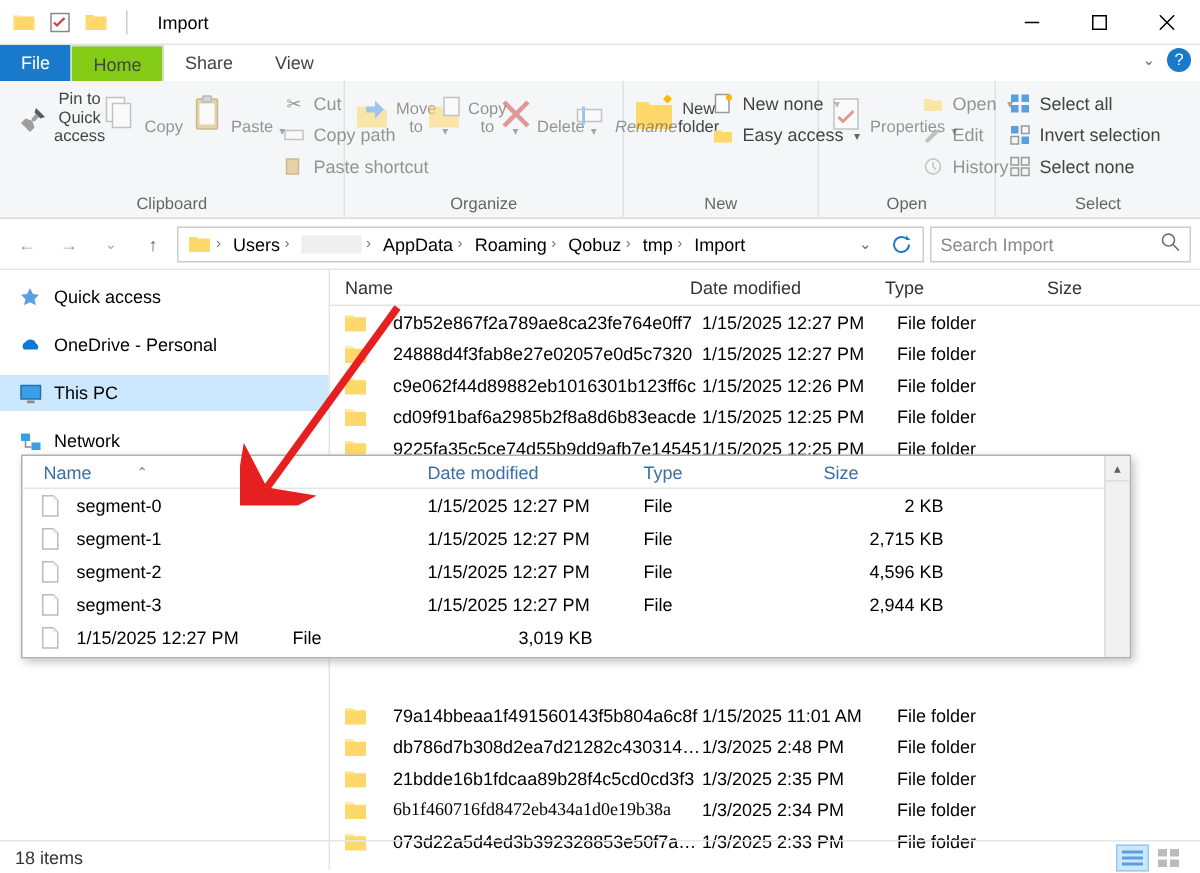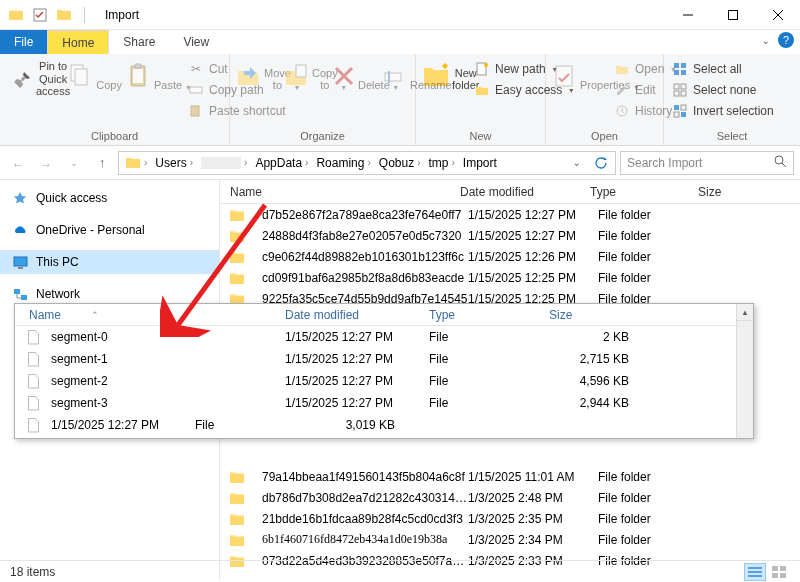--- a/index.html
+++ b/index.html
@@ -11,21 +11,21 @@
 .tb-icon { width: 16px; height: 16px; display: inline-flex; align-items: center; justify-content: center; }
 .title-sep { width: 1px; height: 16px; background: #ccc; margin: 0 4px; }
 .title-txt { margin-left: 8px; color: #000; }
 .win-controls { margin-left: auto; display: flex; }
 .win-btn { width: 45px; height: 30px; display: flex; align-items: center; justify-content: center; color: #000; }
 
 
 .menutabs { height: 24px; display: flex; align-items: stretch; background: #fff; position: relative; }
 .menutab { padding: 0 14px; display: flex; align-items: center; color: #444; cursor: default; }
 .menutab.file { background: #1979ca; color: #fff; }
-.menutab.active { border: 1px solid #dadada; border-bottom: none; background: #fde047; }
+.menutab.active { border: 1px solid #dadada; border-bottom: none; background: #84cc16; }
 .help-right { position: absolute; right: 6px; top: 2px; display: flex; align-items: center; gap: 8px; }
 .help-circle { width: 16px; height: 16px; border-radius: 50%; background: #1979ca; color: #fff; display: flex; align-items: center; justify-content: center; font-size: 11px; }
 
 
 .ribbon { height: 92px; background: #f5f6f7; border-bottom: 1px solid #dadada; display: flex; }
 .rgroup { border-right: 1px solid #e1e1e1; display: flex; flex-direction: column; }
 .rgroup-body { flex: 1; display: flex; align-items: flex-start; padding: 4px 6px 0 6px; gap: 4px; }
 .rgroup-label { text-align: center; font-size: 11px; color: #666; padding-bottom: 3px; }
 .rbtn-large { display: flex; flex-direction: row; align-items: flex-end; width: 56px; padding-top: 2px; color: #444; text-align: center; gap: 2px; }
 .rbtn-large .ricon { width: 32px; height: 32px; display: flex; align-items: center; justify-content: center; }
@@ -226,21 +226,21 @@
       </div>
       <div class="rbtn-large disabled" style="width:46px;">
         <span class="ricon">
           <svg width="24" height="24" viewBox="0 0 24 24">
               <path d="M4 4l16 16M20 4L4 20" stroke="#d04a4a" stroke-width="3"></path>
             </svg>
         </span>
         <span class="rlabel">Delete</span>
           <span class="dd">▾</span>
       </div>
-      <div class="rbtn-large disabled" style="width:48px;">
+      <div class="rbtn-large disabled" style="width:48px;font-style:italic;">
         <span class="ricon">
           <svg width="26" height="26" viewBox="0 0 26 26">
               <rect x="3" y="10" width="16" height="8" fill="#fff" stroke="#999"></rect>
               <rect x="6" y="8" width="2" height="12" fill="#5aa0e0"></rect>
             </svg>
         </span>
         <span class="rlabel">Rename</span>
       </div>
     </div>
     <div class="rgroup-label">Organize</div>
@@ -259,21 +259,21 @@
 folder</span>
       </div>
       <div class="rcol" style="margin-top:2px;">
         <div class="rbtn-small">
           <span class="ricon-s">
             <svg width="14" height="14" viewBox="0 0 14 14">
                 <rect x="2" y="1" width="9" height="12" fill="#fff" stroke="#999"></rect>
                 <circle cx="11" cy="3" r="2" fill="#ffb700"></circle>
               </svg>
           </span>
-          <span>New path</span>
+          <span>New none</span>
             <span class="dd">▾</span>
         </div>
         <div class="rbtn-small">
           <span class="ricon-s">
             <svg width="14" height="14" viewBox="0 0 14 14">
                 <path fill="#ffd86b" d="M1 4h5l1 1h6v7H1z"></path>
               </svg>
           </span>
           <span>Easy access</span>
             <span class="dd">▾</span>
@@ -337,38 +337,38 @@
                 <rect x="8" y="1" width="5" height="5" fill="#5aa0e0"></rect>
                 <rect x="1" y="8" width="5" height="5" fill="#5aa0e0"></rect>
                 <rect x="8" y="8" width="5" height="5" fill="#5aa0e0"></rect>
               </svg>
           </span>
           <span>Select all</span>
         </div>
         <div class="rbtn-small">
           <span class="ricon-s">
             <svg width="14" height="14" viewBox="0 0 14 14">
+                <rect x="1" y="1" width="5" height="5" fill="#5aa0e0"></rect>
+                <rect x="8" y="8" width="5" height="5" fill="#5aa0e0"></rect>
+                <rect x="8" y="1" width="5" height="5" fill="none" stroke="#999"></rect>
+                <rect x="1" y="8" width="5" height="5" fill="none" stroke="#999"></rect>
+              </svg>
+          </span>
+          <span>Invert selection</span>
+        </div>
+        <div class="rbtn-small">
+          <span class="ricon-s">
+            <svg width="14" height="14" viewBox="0 0 14 14">
                 <rect x="1" y="1" width="5" height="5" fill="none" stroke="#999"></rect>
                 <rect x="8" y="1" width="5" height="5" fill="none" stroke="#999"></rect>
                 <rect x="1" y="8" width="5" height="5" fill="none" stroke="#999"></rect>
                 <rect x="8" y="8" width="5" height="5" fill="none" stroke="#999"></rect>
               </svg>
           </span>
           <span>Select none</span>
-        </div>
-        <div class="rbtn-small">
-          <span class="ricon-s">
-            <svg width="14" height="14" viewBox="0 0 14 14">
-                <rect x="1" y="1" width="5" height="5" fill="#5aa0e0"></rect>
-                <rect x="8" y="8" width="5" height="5" fill="#5aa0e0"></rect>
-                <rect x="8" y="1" width="5" height="5" fill="none" stroke="#999"></rect>
-                <rect x="1" y="8" width="5" height="5" fill="none" stroke="#999"></rect>
-              </svg>
-          </span>
-          <span>Invert selection</span>
         </div>
       </div>
     </div>
     <div class="rgroup-label">Select</div>
   </div>
 </div>
 
 <div class="addrrow">
   <div class="nav-arrow disabled">←</div>
   <div class="nav-arrow disabled">→</div>

